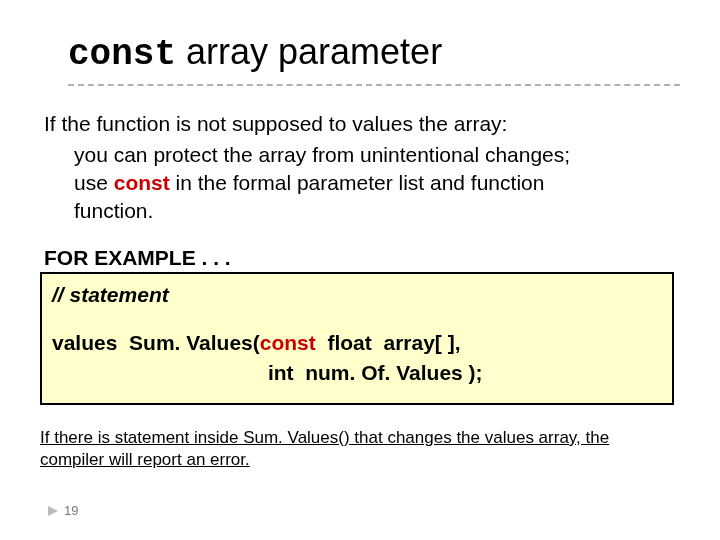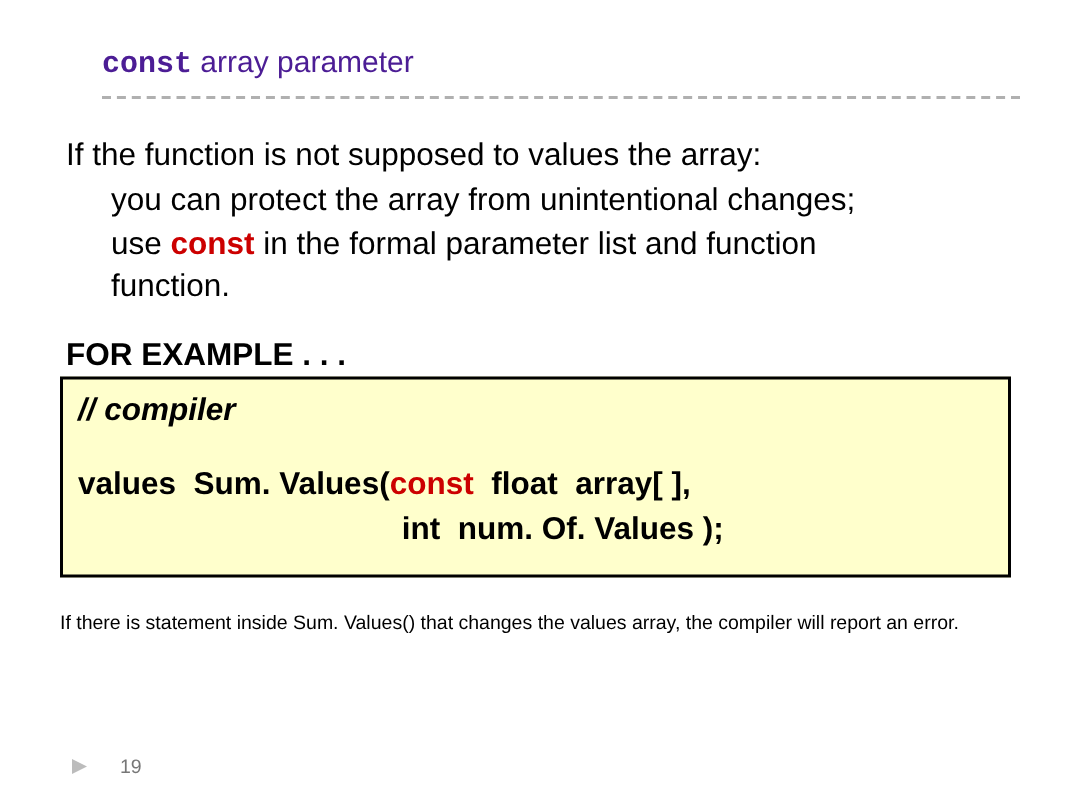--- a/index.html
+++ b/index.html
@@ -15,23 +15,23 @@
   .slide {
     padding: 30px 40px 20px 40px;
   }
   .title-row {
     margin-left: 28px;
     padding-bottom: 8px;
     border-bottom: 2px dashed #b0b0b0;
     margin-bottom: 24px;
   }
   .title-text {
-    font-size: 20px;
+    font-size: 36px;
     line-height: 1.2;
-    color: #4c1d95;
+    color: #000000;
   }
   .title-mono {
     font-family: "Courier New", Courier, monospace;
     font-weight: bold;
   }
   .body-block {
     font-size: 21px;
     line-height: 1.35;
     margin-left: 4px;
     margin-right: 10px;
@@ -55,33 +55,34 @@
     font-size: 21px;
     line-height: 1.45;
   }
   .proto-comment {
     font-weight: bold;
     font-style: italic;
   }
   .code-line { white-space: pre; font-family: Arial, Helvetica, sans-serif; }
   .bold { font-weight: bold; }
   .footer-note {
-    font-size: 13px;
+    font-size: 17px;
     line-height: 1.3;
     margin-top: 22px;
     margin-left: 0;
     margin-right: 8px;
+    text-decoration: underline;
   }
   .slide-number-row {
     position: absolute;
     left: 48px;
     bottom: 22px;
     display: flex;
     align-items: center;
-    gap: 22px;
+    gap: 6px;
   }
   .play-icon svg { display: block; }
   .slide-number {
     font-size: 13px;
     color: #777;
   }
 </style>
 </head>
 <body>
 
@@ -98,21 +99,21 @@
     <div class="indent">you can protect the array from unintentional changes;</div>
     <div class="indent">
       <span>use </span><span class="kw-red">const</span><span> in the formal parameter list and function</span>
     </div>
     <div class="indent">function.</div>
   </div>
 
   <div class="for-example">FOR EXAMPLE . . .</div>
 
   <div class="code-box">
-    <div class="proto-comment">// compiler</div>
+    <div class="proto-comment">// statement</div>
     <div style="height:18px"></div>
     <div class="code-line bold"><span>values  Sum. Values(</span><span class="kw-red">const</span><span>  float  array[ ],</span></div>
     <div class="code-line bold">                                     int  num. Of. Values );</div>
   </div>
 
   <div class="footer-note">If there is statement inside Sum. Values() that changes the values array, the compiler will report an error.</div>
 
 </div>
 
 <div class="slide-number-row">

